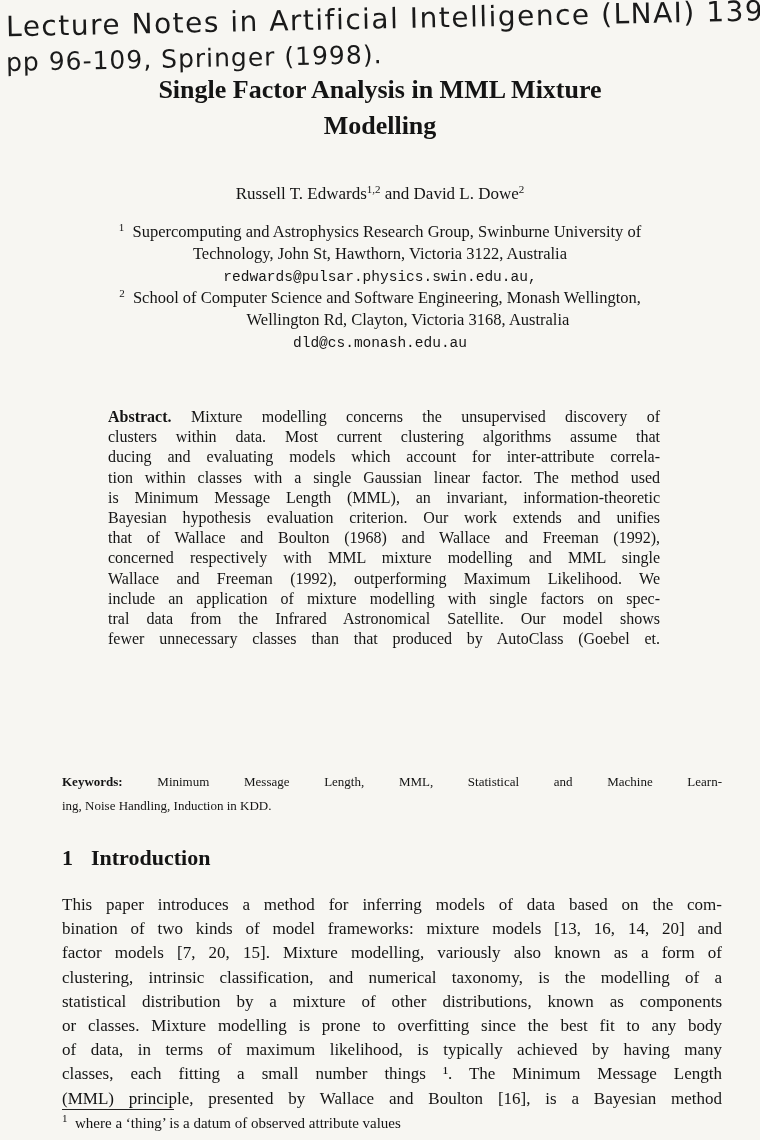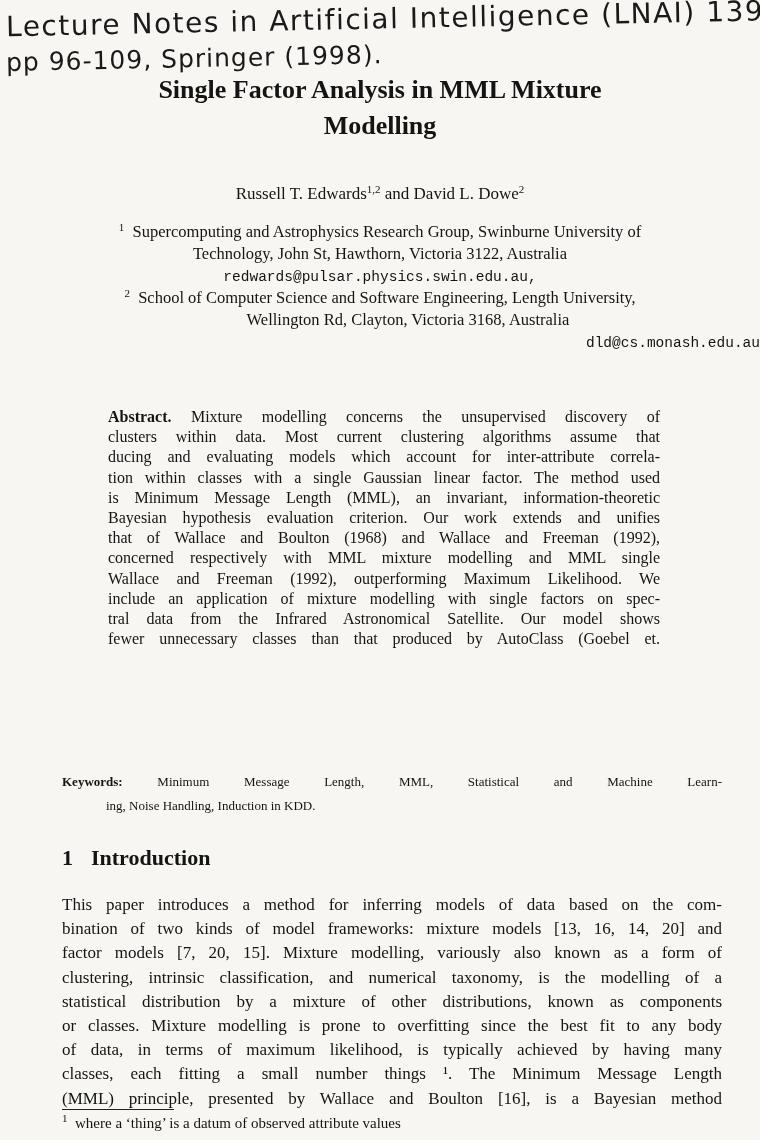--- a/index.html
+++ b/index.html
@@ -38,21 +38,21 @@
     text-align: justify;
   }
   .abstract b { font-weight: bold; }
   .aline { display: block; text-align: justify; text-align-last: justify; height: 20.2px; white-space: nowrap; }
   .aline.last { text-align-last: left; }
   .keywords {
     position: absolute; left: 62px; width: 660px; top: 770px;
     font-size: 13px; line-height: 24px;
   }
   .kline { display: block; text-align: justify; text-align-last: justify; white-space: nowrap; height: 24px; }
-  .kline.last { text-align-last: left; margin-left: 44px; }
+  .kline.last { text-align-last: left; }
   .section {
     position: absolute; left: 62px; top: 845px;
     font-size: 22px; font-weight: bold;
   }
   .section .num { margin-right: 18px; }
   .body {
     position: absolute; left: 62px; width: 660px; top: 893px;
     font-size: 17px; line-height: 24.2px;
   }
   .bline { display: block; text-align: justify; text-align-last: justify; white-space: nowrap; height: 24.2px; }
@@ -77,24 +77,24 @@
 <div class="center" style="top:183px; font-size:17px;">
   <span>Russell T. Edwards</span><sup>1,2</sup><span style="white-space:pre"> and </span><span>David L. Dowe</span><sup>2</sup>
 </div>
 
 <div class="center" style="top:221px;text-align:center;">
   <sup>1</sup>&nbsp;&nbsp;<span>Supercomputing and Astrophysics Research Group, Swinburne University of</span>
 </div>
 <div class="center" style="top:243px;">Technology, John St, Hawthorn, Victoria 3122, Australia</div>
 <div class="center mono" style="top:266px;">redwards@pulsar.physics.swin.edu.au,</div>
 <div class="center" style="top:287px;">
-  <sup>2</sup>&nbsp;&nbsp;<span>School of Computer Science and Software Engineering, Length University,</span>
+  <sup>2</sup>&nbsp;&nbsp;<span>School of Computer Science and Software Engineering, Monash Wellington,</span>
 </div>
 <div class="center" style="top:309px;padding-left:28px;">Wellington Rd, Clayton, Victoria 3168, Australia</div>
-<div class="center mono" style="top:332px;text-align:right;">dld@cs.monash.edu.au</div>
+<div class="center mono" style="top:332px;">dld@cs.monash.edu.au</div>
 
 <div class="abstract">
   <span class="aline"><b>Abstract.</b><span style="white-space:pre"> Mixture modelling concerns the unsupervised discovery of</span></span>
   <span class="aline">clusters within data. Most current clustering algorithms assume that</span>
   <span class="aline">ducing and evaluating models which account for inter-attribute correla-</span>
   <span class="aline">tion within classes with a single Gaussian linear factor. The method used</span>
   <span class="aline">is Minimum Message Length (MML), an invariant, information-theoretic</span>
   <span class="aline">Bayesian hypothesis evaluation criterion. Our work extends and unifies</span>
   <span class="aline">that of Wallace and Boulton (1968) and Wallace and Freeman (1992),</span>
   <span class="aline">concerned respectively with MML mixture modelling and MML single</span>

